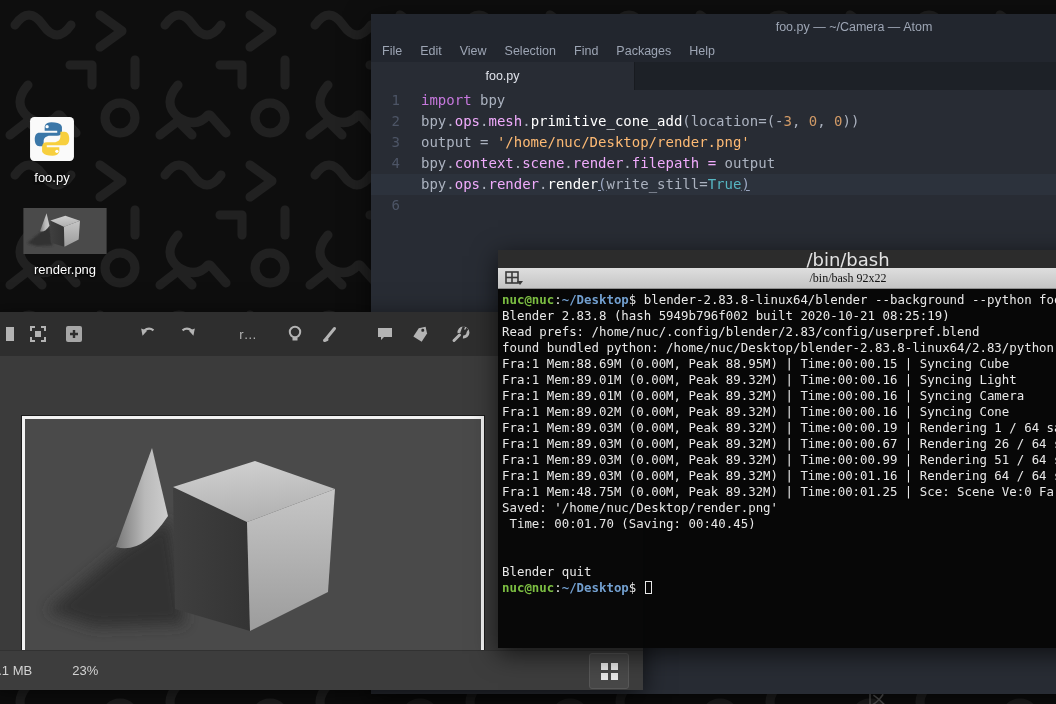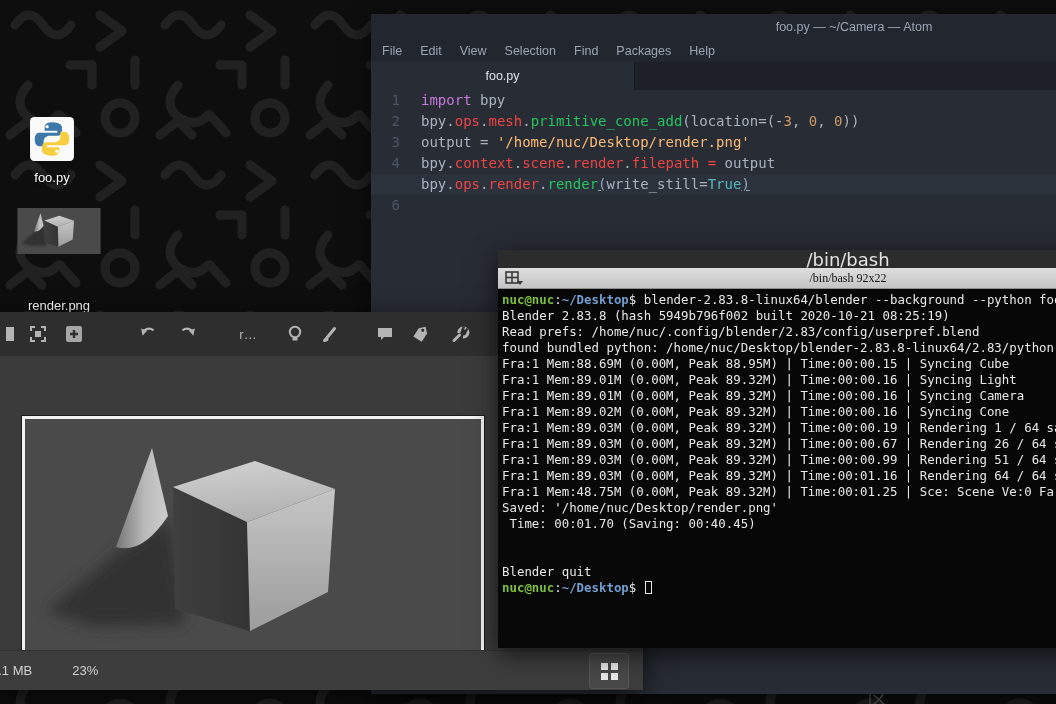--- a/index.html
+++ b/index.html
@@ -27,22 +27,22 @@
   #atom-tabbar{height:28px;background:#1d2127;display:flex;}
   #atom-tab{width:264px;background:#282c34;display:flex;align-items:center;justify-content:center;
     font-size:12.5px;color:#dfe2ea;border-right:1px solid #181b20;}
   #atom-editor{position:relative;display:flex;height:604px;
     font-family:"DejaVu Sans Mono",monospace;font-size:14px;line-height:21px;}
   #gutter{width:42px;padding-right:13px;text-align:right;color:#4d5566;flex:none;}
   #code{flex:1;padding-left:8px;white-space:pre;position:relative;}
   .cline{height:21px;position:relative;}
   .cline.current:before{content:"";position:absolute;left:-50px;right:0;top:0;bottom:0;background:#2c323c;z-index:0;}
   .cline span{position:relative;z-index:1;}
-  .tk-kw{color:#c678dd;} .tk-fg{color:#abb2bf;} .tk-red{color:#ef4444;}
-  .tk-fn{color:#22c55e;} .tk-str{color:#fdba74;} .tk-num{color:#d19a66;}
+  .tk-kw{color:#c678dd;} .tk-fg{color:#abb2bf;} .tk-red{color:#f0abfc;}
+  .tk-fn{color:#ffffff;} .tk-str{color:#fdba74;} .tk-num{color:#d19a66;}
   .tk-cyan{color:#56b6c2;} .tk-pu{color:#9aa6c0;text-decoration:underline;}
   
   #viewer{left:-12px;top:312px;width:655px;height:378px;background:#3b3b3b;display:flex;flex-direction:column;}
   #viewer-toolbar{height:44px;background:#2e2e2e;display:flex;align-items:center;flex:none;}
   .vt-icon{width:20px;height:20px;color:#b4b4b4;display:flex;align-items:center;justify-content:center;flex:none;
     font-size:13px;}
   .vt-icon svg{display:block;}
   #viewer-canvas{flex:1;position:relative;background:#3b3b3b;}
   #render-frame{position:absolute;left:34px;top:60px;width:462px;height:258px;
     border:3px solid #f2f2f2;box-shadow:0 0 0 1px #1c1c1c;background:#4a4a4a;}
@@ -109,21 +109,21 @@
         <circle cx="17.3" cy="10.2" r="1.6" fill="#fff"></circle>
         <path d="M22.5 38c6.5 0 6.5-4.5 6.5-4.5V30H17v-2h17c3 0 4.5-2.6 4.5-6.3S37 15 34 15h-4v4.5c0 3.4-2.6 5.5-6 5.5h-7c-2.8 0-4.5 1.8-4.5 4.6v3.9S12.5 38 22.5 38z" fill="#f7cf3e"></path>
         <circle cx="26.7" cy="33.8" r="1.6" fill="#fff"></circle>
       </svg>
     </span>
     <div class="desk-label">
         <div>foo.py</div>
       </div>
   </div>
 
-  <div class="desk-icon" style="left:11px;top:208px;gap:36px;">
+  <div class="desk-icon" style="left:17px;top:208px;">
     <span class="ic" id="thumb-scene"><svg width="84" height="46" viewBox="0 0 456 252">
           <defs>
             <linearGradient id="smtop" x1="0" y1="0" x2="0.2" y2="1">
               <stop offset="0" stop-color="#d2d2d2"></stop>
               <stop offset="1" stop-color="#b2b2b2"></stop>
             </linearGradient>
             <linearGradient id="smright" x1="0" y1="0" x2="0" y2="1">
               <stop offset="0" stop-color="#c6c6c6"></stop>
               <stop offset="1" stop-color="#9c9c9c"></stop>
             </linearGradient>

